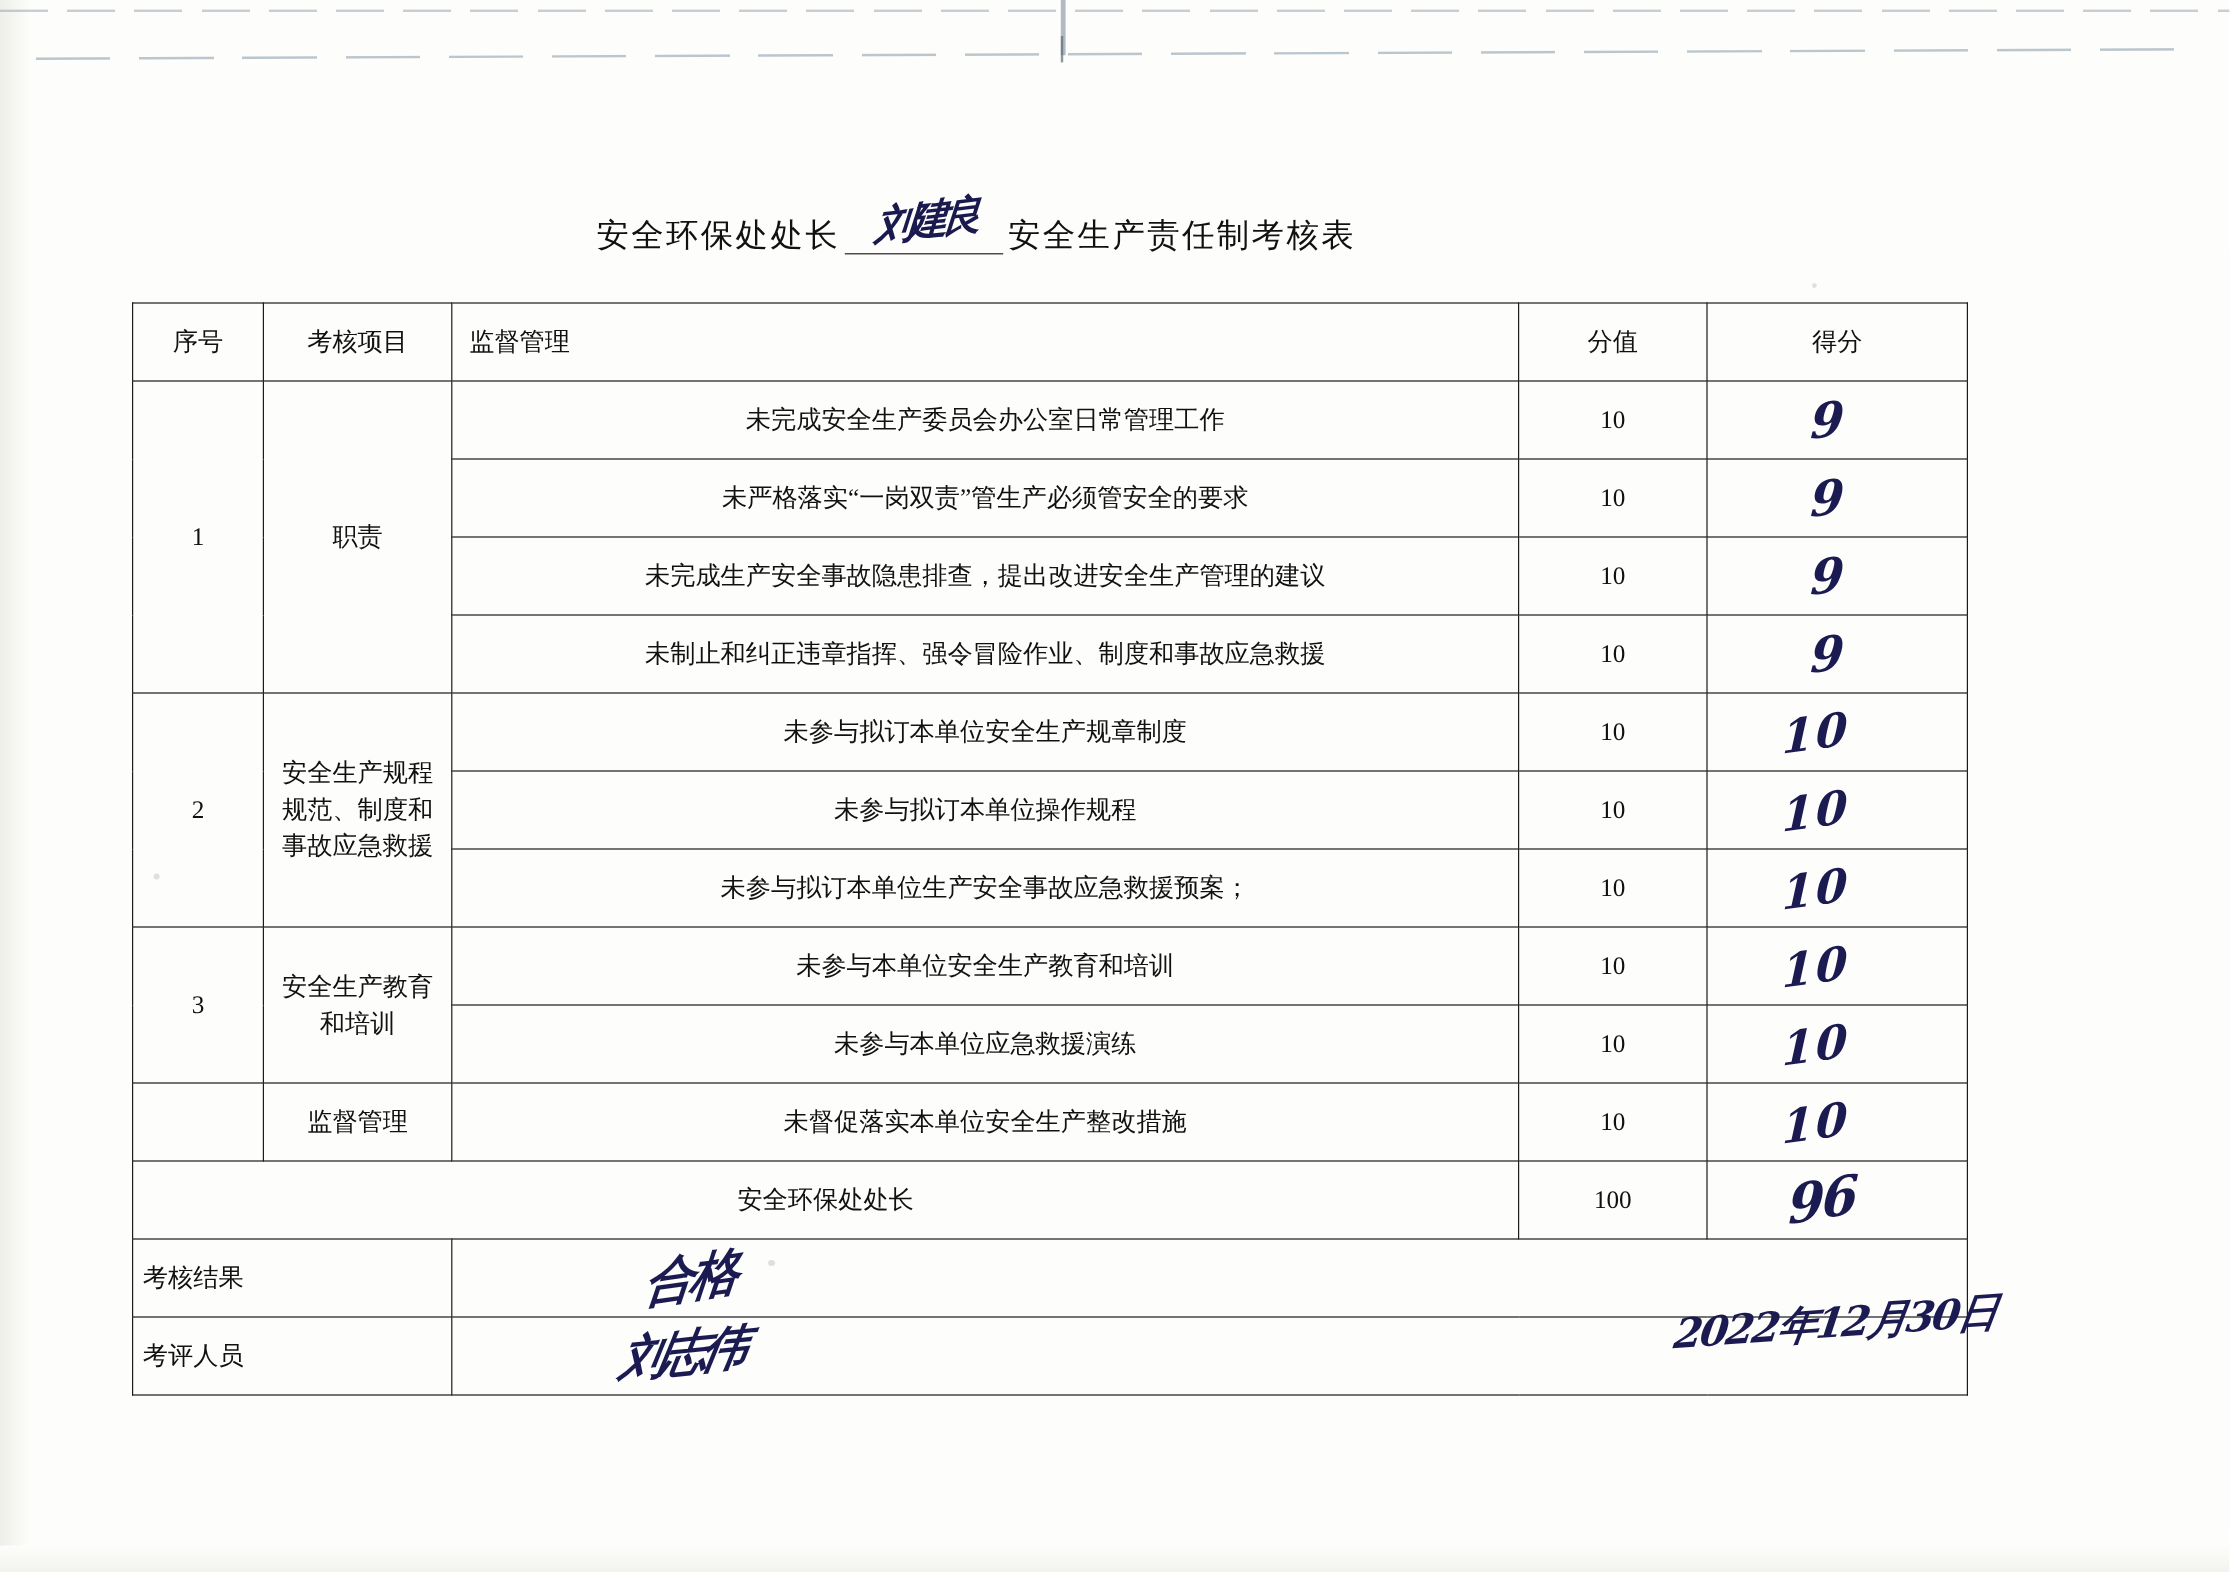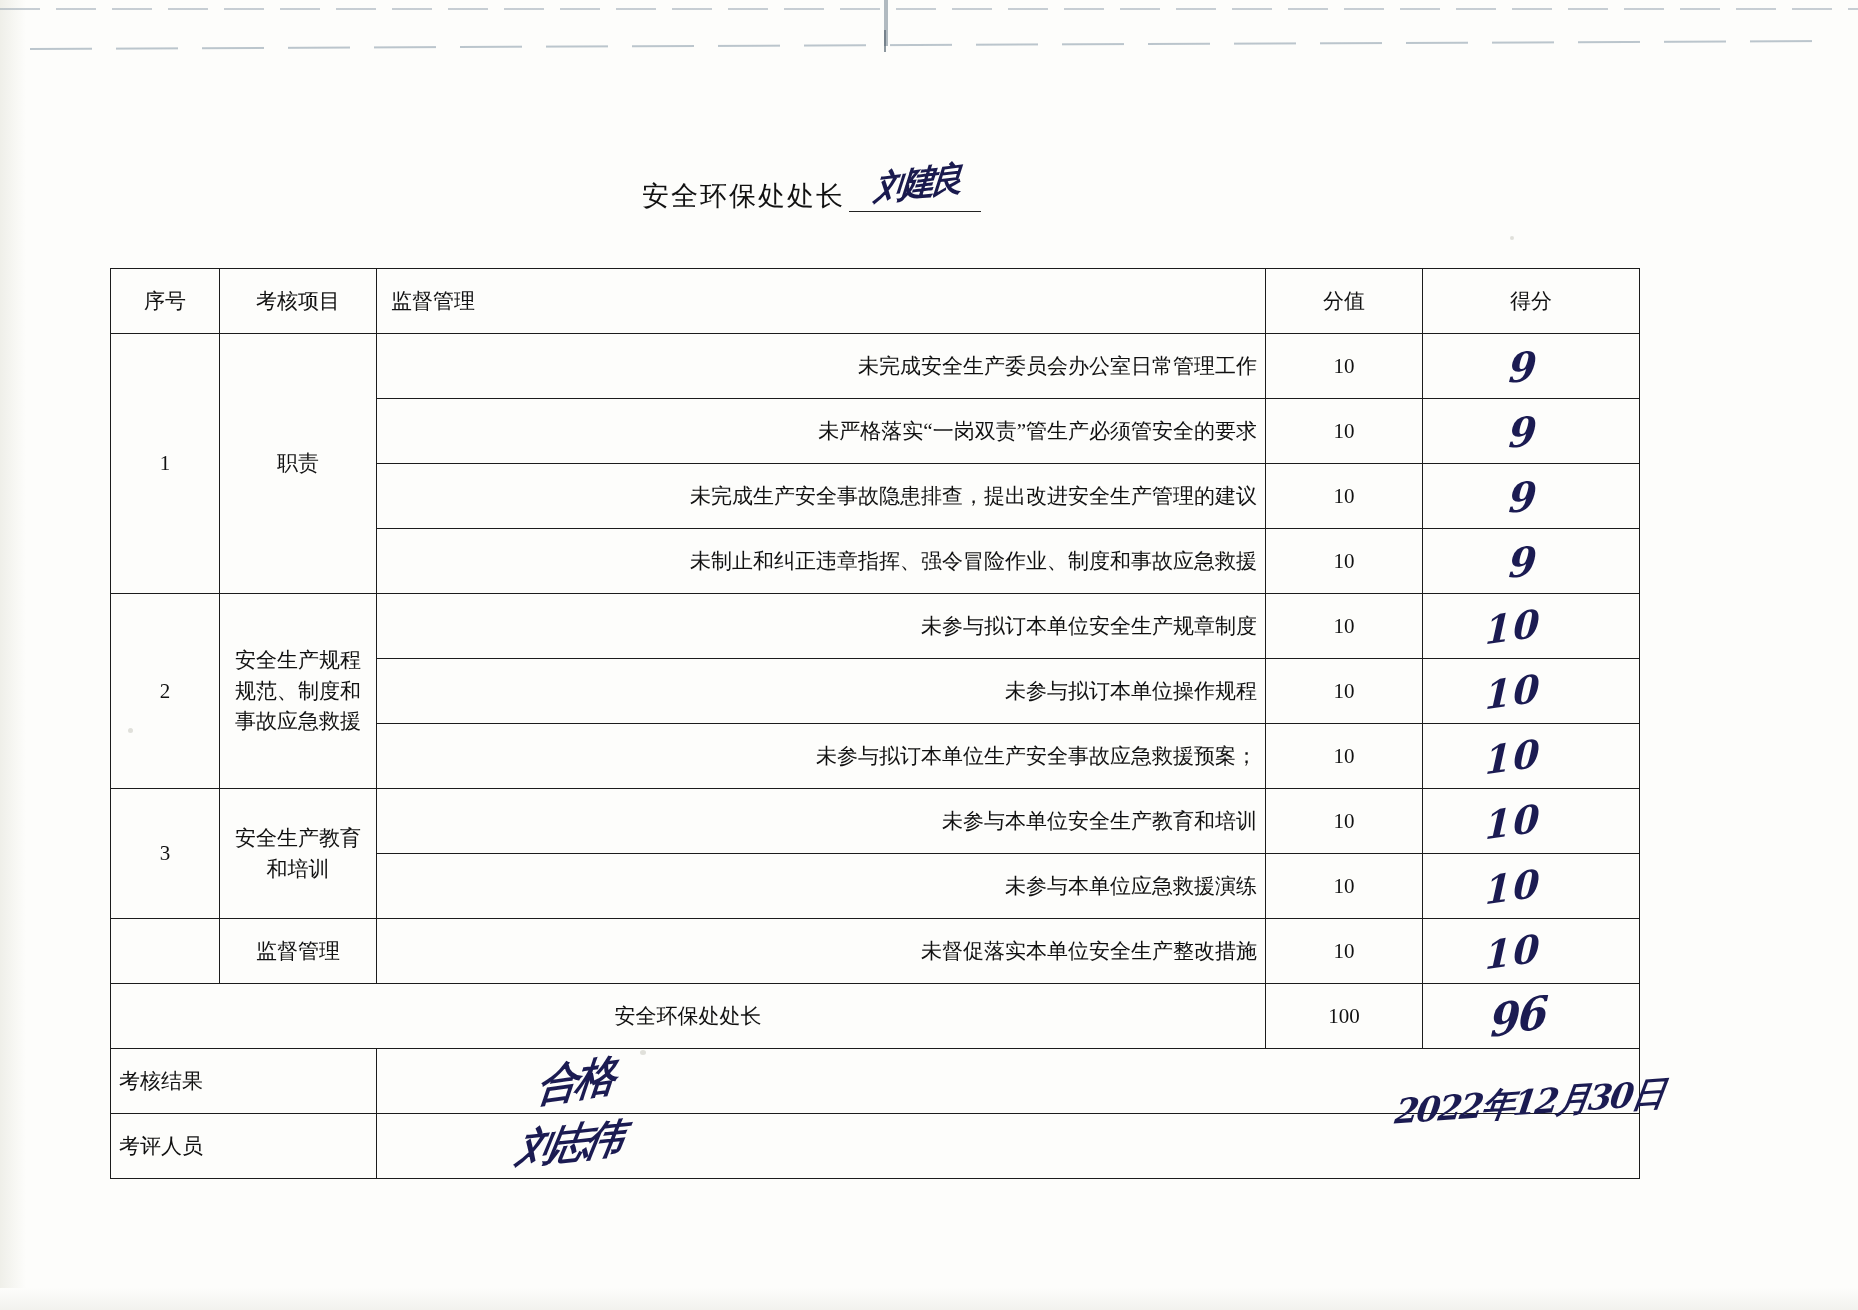--- a/index.html
+++ b/index.html
@@ -120,38 +120,38 @@
     font-style: italic;
     font-weight: 700;
     letter-spacing: -6px;
     white-space: nowrap;
   }
 
   
   .tbl-wrap {
     position: absolute;
     left: 110px;
-    top: 268px;
+    top: 252px;
     width: 1488px;
   }
   table.grid {
     border-collapse: collapse;
     width: 1528px;
     table-layout: fixed;
   }
   table.grid td {
     border: 1.4px solid #1c1c1c;
     font-size: 21px;
     padding: 6px 8px;
     height: 52px;
     vertical-align: middle;
   }
   .c-num   { width: 92px;  text-align: center; }
   .c-item  { width: 140px; text-align: center; line-height: 1.45; }
-  .c-std   { width: 866px; text-align: right; padding-left: 14px; }
+  .c-std   { width: 866px; text-align: center; padding-left: 14px; }
   .c-val   { width: 140px; text-align: center; }
   .c-score { width: 200px; text-align: center; position: relative; }
 
   .hdr td { text-align: center; font-size: 21px; height: 46px; }
   .c-std.hdr-std { text-align: left; padding-left: 14px; }
 
   .total-cell {
     text-align: center;
     font-size: 21px;
   }
@@ -247,21 +247,21 @@
   <div class="scan-line-top"></div>
   <div class="scan-line-top2"></div>
   <div class="scan-tick"></div>
   <div class="scan-tick2"></div>
 
   <div class="speck" style="left:640px; top:1050px; width:6px; height:5px;"></div>
   <div class="speck" style="left:128px; top:728px; width:5px; height:5px;"></div>
   <div class="speck" style="left:1510px; top:236px; width:4px; height:4px;"></div>
 
   <div class="title-row">
-    <span class="seg">安全环保处处长</span><span class="sig-slot"><span class="ink">刘建良</span></span>
+    <span class="seg">安全环保处处长</span><span class="sig-slot"><span class="ink">刘建良</span></span><span class="seg">安全生产责任制考核表</span>
   </div>
 
   <div class="tbl-wrap">
     <table class="grid">
       <tbody>
         <tr class="hdr">
           <td class="c-num">序号</td>
           <td class="c-item">考核项目</td>
           <td class="c-std hdr-std">监督管理</td>
           <td class="c-val">分值</td>

